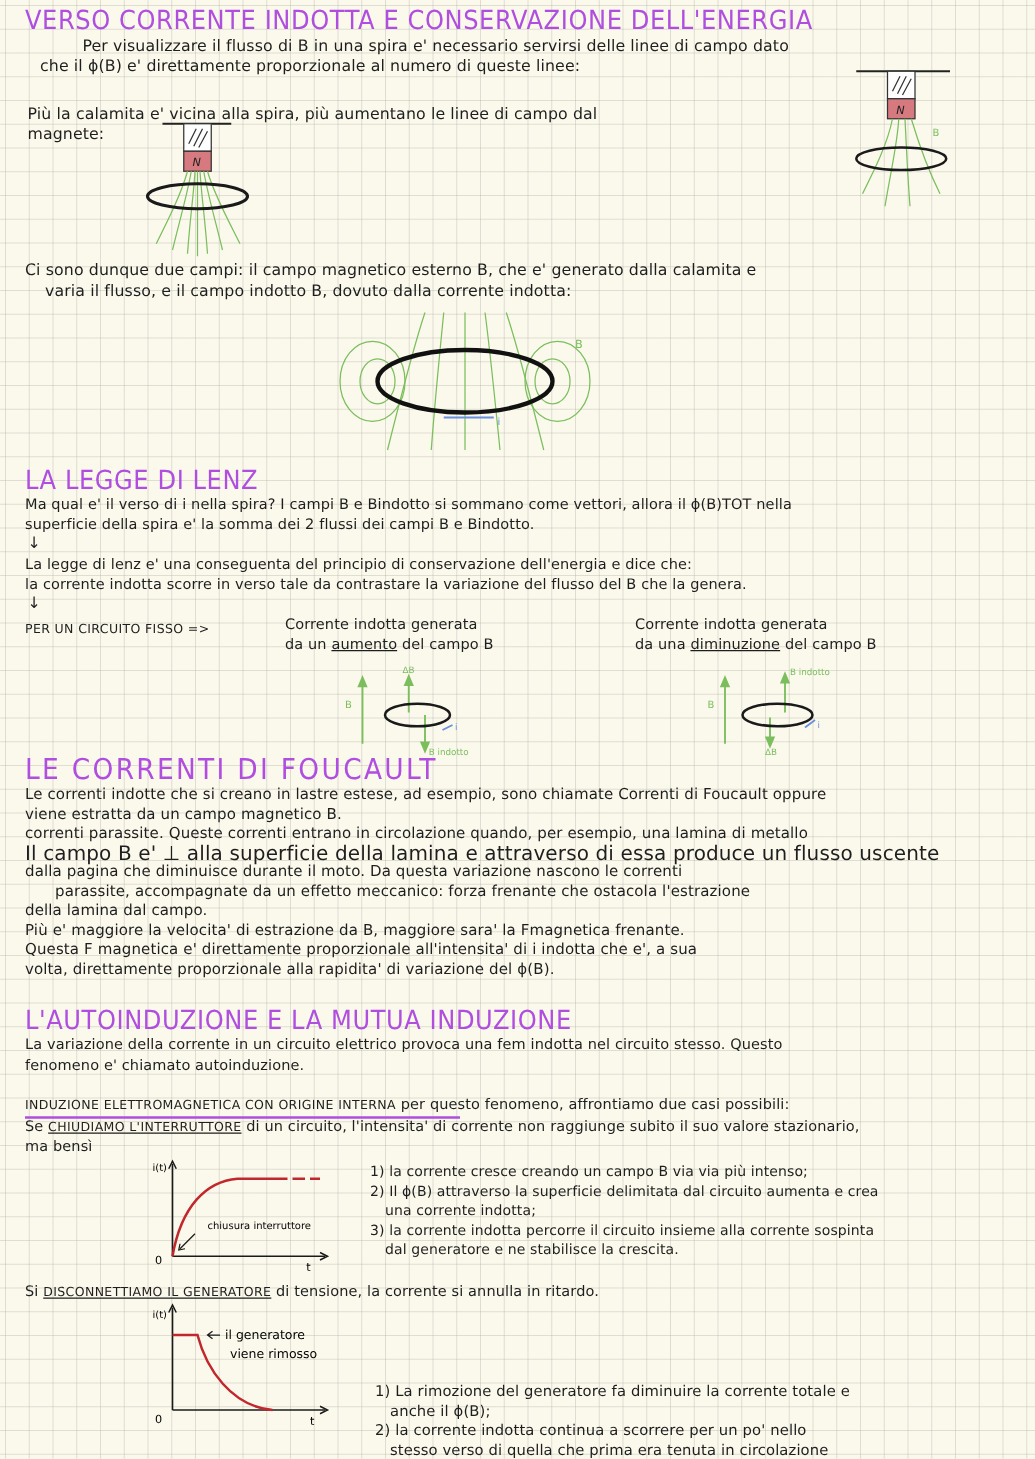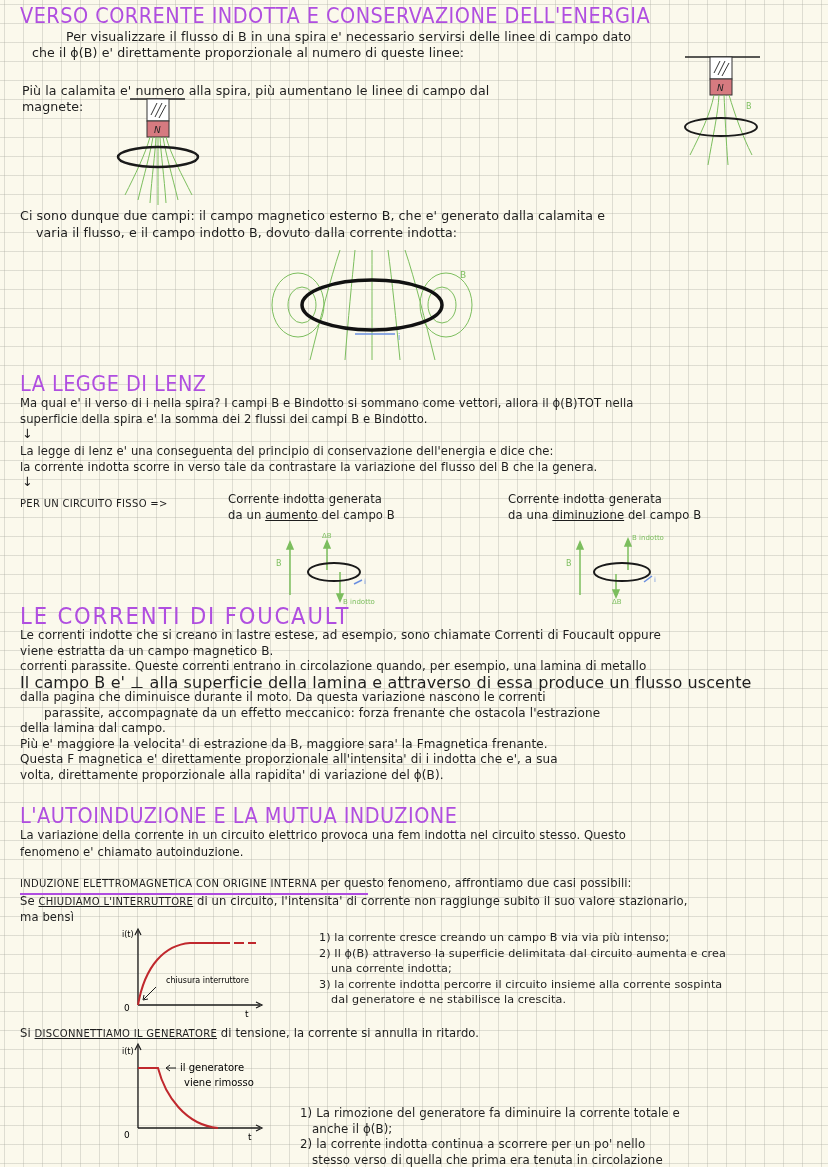--- a/index.html
+++ b/index.html
@@ -28,21 +28,21 @@
   .caps { font-size: 10px; letter-spacing: 0.3px; }
   .purple-line { position: absolute; height: 2px; background: #b04ee0; }
   svg { position: absolute; overflow: visible; }
 </style>
 </head>
 <body>
 
 <h1 class="h1 abs" style="left:20px;top:4px;">VERSO CORRENTE INDOTTA E CONSERVAZIONE DELL'ENERGIA</h1>
 <div class="p abs" style="left:22px;top:29px;margin-left:44px;">Per visualizzare il flusso di B in una spira e' necessario servirsi delle linee di campo dato</div>
 <div class="p abs" style="left:22px;top:45px;margin-left:10px;">che il ϕ(B) e' direttamente proporzionale al numero di queste linee:</div>
-<div class="p abs" style="left:22px;top:83px;">Più la calamita e' numero alla spira, più aumentano le linee di campo dal</div>
+<div class="p abs" style="left:22px;top:83px;">Più la calamita e' vicina alla spira, più aumentano le linee di campo dal</div>
 <div class="p abs" style="left:22px;top:99px;">magnete:</div>
 
 <svg style="left:100px;top:95px;" width="130" height="110" viewBox="0 0 130 110">
   <line x1="30" y1="4" x2="85" y2="4" stroke="#222" stroke-width="1.5"></line>
   <rect x="47" y="4" width="22" height="22" fill="#fff" stroke="#333" stroke-width="1"></rect>
   <path d="M51 20 L57 8 M55 22 L62 8 M59 23 L66 10" stroke="#333" stroke-width="1"></path>
   <rect x="47" y="26" width="22" height="16" fill="#d67a80" stroke="#333" stroke-width="1"></rect>
   <text x="54" y="38" font-size="9" font-style="italic" font-family="DejaVu Sans, sans-serif" fill="#222">N</text>
   <g stroke="#7cbe5e" stroke-width="1" fill="none">
     <path d="M50 42 C45 60 35 80 25 100"></path>
@@ -174,21 +174,21 @@
   <path d="M28 80 C35 40 55 20 80 18 L120 18" stroke="#c0282d" stroke-width="2" fill="none"></path>
   <path d="M124 18 L134 18 M138 18 L146 18" stroke="#c0282d" stroke-width="2"></path>
   <path d="M46 62 L34 74" stroke="#1a1a1a" stroke-width="1"></path>
   <path d="M34 70 L33 75 L38 74" stroke="#1a1a1a" fill="none" stroke-width="1"></path>
   <text x="12" y="12" font-size="8" font-family="DejaVu Sans, sans-serif">i(t)</text>
   <text x="14" y="86" font-size="9" font-family="DejaVu Sans, sans-serif">0</text>
   <text x="135" y="92" font-size="9" font-family="DejaVu Sans, sans-serif">t</text>
   <text x="56" y="58" font-size="8" font-family="DejaVu Sans, sans-serif">chiusura interruttore</text>
 </svg>
 
-<div class="abs" style="left:296px;top:930px;margin-left:23px;">
+<div class="abs" style="left:296px;top:930px;">
   <div class="p" style="font-size:11.2px;">1) la corrente cresce creando un campo B via via più intenso;</div>
   <div class="p" style="font-size:11.2px;">2) Il ϕ(B) attraverso la superficie delimitata dal circuito aumenta e crea</div>
   <div class="p" style="font-size:11.2px;padding-left:12px;">una corrente indotta;</div>
   <div class="p" style="font-size:11.2px;">3) la corrente indotta percorre il circuito insieme alla corrente sospinta</div>
   <div class="p" style="font-size:11.2px;padding-left:12px;">dal generatore e ne stabilisce la crescita.</div>
 </div>
 
 <div class="p abs" style="left:20px;top:1026px;font-size:11.6px;"><span>Si </span><span class="u caps">DISCONNETTIAMO IL GENERATORE</span><span> di tensione, la corrente si annulla in ritardo.</span></div>
 
 <svg style="left:110px;top:1040px;" width="170" height="100" viewBox="0 0 170 100">

